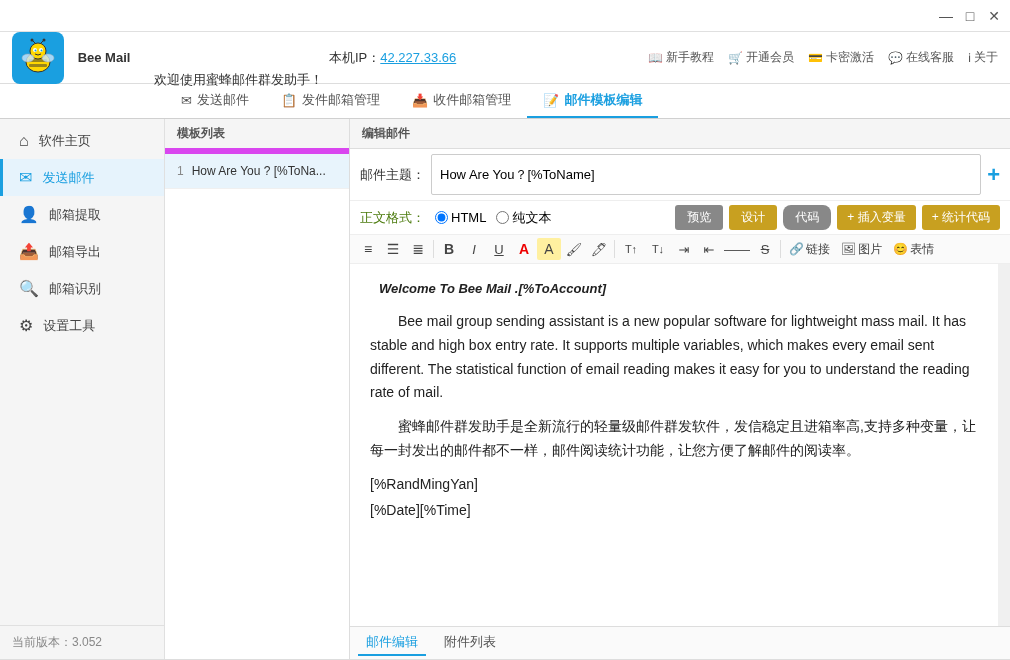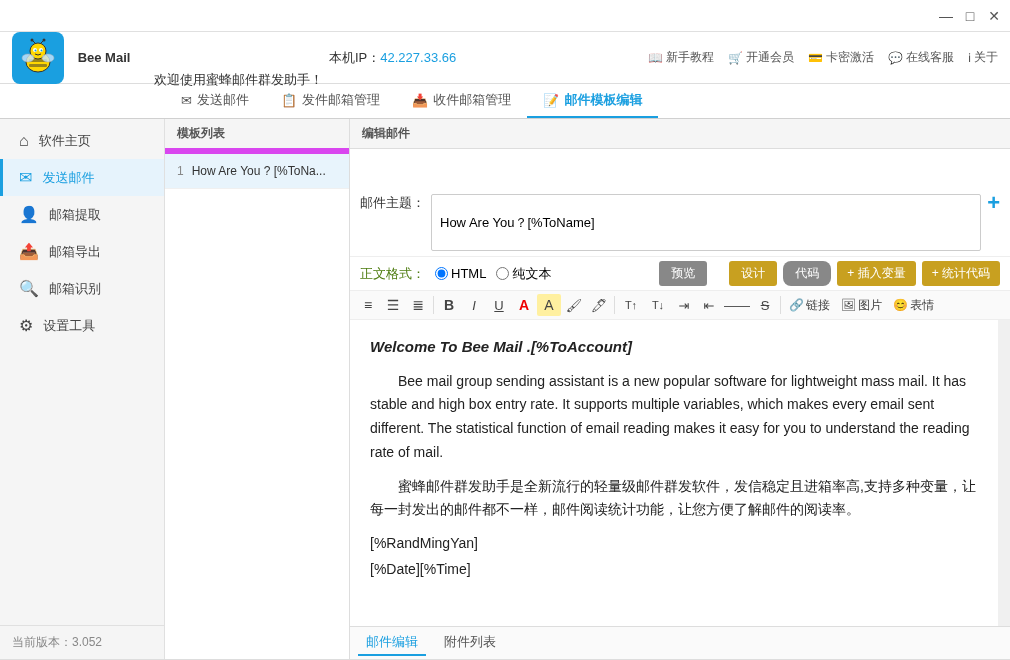--- a/index.html
+++ b/index.html
@@ -54,21 +54,21 @@
       <circle cx="26" cy="2" r="1.5" fill="#333"></circle>
 
       <ellipse cx="10" cy="20" rx="6" ry="4" fill="rgba(200,230,255,0.8)" stroke="#aaa" stroke-width="0.5"></ellipse>
       <ellipse cx="30" cy="20" rx="6" ry="4" fill="rgba(200,230,255,0.8)" stroke="#aaa" stroke-width="0.5"></ellipse>
     </svg>
   </div>
   <div style="font-size:13px;color:#333;font-weight:bold;margin-right:20px;min-width:60px;text-align:center;">Bee Mail</div>
 
   <div style="font-size:13px;color:#333;margin-right:6px;margin-top:45px;">欢迎使用蜜蜂邮件群发助手！</div>
   <span style="font-size:13px;color:#333;">本机IP：</span>
-  <span style="font-size:13px;color:#1a9fe0;cursor:pointer;margin-right:20px;">42.227.33.66</span>
+  <span style="font-size:13px;color:#1a9fe0;cursor:pointer;margin-right:20px;text-decoration:underline;">42.227.33.66</span>
 
   <div style="display:flex;align-items:center;gap:14px;margin-left:auto;">
     <div style="display:flex;align-items:center;gap:3px;font-size:12px;color:#555;cursor:pointer;">
       <span>📖</span>
       <span>新手教程</span>
     </div>
     <div style="display:flex;align-items:center;gap:3px;font-size:12px;color:#555;cursor:pointer;">
       <span>🛒</span>
       <span>开通会员</span>
     </div>
@@ -146,37 +146,37 @@
         <span style="overflow:hidden;text-overflow:ellipsis;white-space:nowrap;">How Are You ? [%ToNa...</span>
       </div>
     </div>
 
     <div style="flex:1;display:flex;flex-direction:column;background:#fff;overflow:hidden;">
 
       <div style="background:#f5f5f5;padding:6px 12px;font-size:12px;color:#555;border-bottom:1px solid #ddd;font-weight:bold;">编辑邮件</div>
 
       <div style="display:flex;align-items:center;padding:5px 10px;border-bottom:1px solid #eee;gap:6px;">
         <span style="font-size:13px;color:#333;white-space:nowrap;">邮件主题：</span>
-        <input type="text" style="flex: 1 1 0%; border: 1px solid rgb(204, 204, 204); padding: 20px 8px; font-size: 13px; border-radius: 2px; outline: none; margin-top: 40px;" value="How Are You？[%ToName]">
+        <input type="text" style="flex: 1 1 0%; border: 1px solid rgb(204, 204, 204); padding: 12px 8px; font-size: 13px; border-radius: 2px; outline: none;" value="How Are You？[%ToName]">
         <span style="color:#1a9fe0;font-size:22px;cursor:pointer;font-weight:bold;line-height:1;">+</span>
       </div>
 
       <div style="display:flex;align-items:center;padding:4px 10px;border-bottom:1px solid #eee;gap:10px;">
         <span style="font-size:13px;color:#4d7c0f;">正文格式：</span>
         <label style="display:flex;align-items:center;gap:3px;font-size:13px;cursor:pointer;">
           <input type="radio" name="format" checked="" style="">
           <span>HTML</span>
         </label>
         <label style="display:flex;align-items:center;gap:3px;font-size:13px;cursor:pointer;">
           <input type="radio" name="format" style="">
           <span>纯文本</span>
         </label>
         <div style="margin-left:auto;display:flex;gap:6px;">
           <button style="padding:4px 12px;font-size:12px;border:none;border-radius:3px;cursor:pointer;color:#fff;background:#888;">预览</button>
-          <button style="padding:4px 12px;font-size:12px;border:none;border-radius:3px;cursor:pointer;color:#fff;background:#c8a020;margin-left:16px;">设计</button>
+          <button style="padding:4px 12px;font-size:12px;border:none;border-radius:3px;cursor:pointer;color:#fff;background:#c8a020;">设计</button>
           <button style="padding:4px 12px;font-size:12px;border:none;border-radius:8px;cursor:pointer;color:#fff;background:#888;">代码</button>
           <button style="padding:4px 10px;font-size:12px;border:none;border-radius:3px;cursor:pointer;color:#fff;background:#c8a020;">+ 插入变量</button>
           <button style="padding:4px 10px;font-size:12px;border:none;border-radius:3px;cursor:pointer;color:#fff;background:#c8a020;">+ 统计代码</button>
         </div>
       </div>
 
       <div style="display:flex;align-items:center;gap:1px;padding:3px 6px;border-bottom:1px solid #eee;background:#fafafa;flex-wrap:wrap;">
         <div style="width:24px;height:22px;display:flex;align-items:center;justify-content:center;cursor:pointer;border-radius:2px;font-size:14px;color:#444;">≡</div>
         <div style="width:24px;height:22px;display:flex;align-items:center;justify-content:center;cursor:pointer;border-radius:2px;font-size:14px;color:#444;">☰</div>
         <div style="width:24px;height:22px;display:flex;align-items:center;justify-content:center;cursor:pointer;border-radius:2px;font-size:14px;color:#444;">≣</div>
@@ -204,21 +204,21 @@
           <span>🖼</span>
           <span>图片</span>
         </div>
         <div style="display:flex;align-items:center;gap:2px;height:22px;padding:0 5px;cursor:pointer;border-radius:2px;font-size:12px;color:#444;">
           <span>😊</span>
           <span>表情</span>
         </div>
       </div>
 
       <div style="flex:1;padding:14px 20px;overflow-y:auto;font-size:14px;line-height:1.7;color:#222;position:relative;border-right:12px solid #f0f0f0;">
-        <h3 style="font-size:15px;font-weight:bold;margin-bottom:10px;font-style:italic;">Welcome To Bee Mail .[%ToAccount]</h3>
+        <h3 style="font-size:13px;font-weight:bold;margin-bottom:10px;font-style:italic;margin-left:9px;">Welcome To Bee Mail .[%ToAccount]</h3>
         <p style="margin-bottom:10px;text-indent:2em;">Bee mail group sending assistant is a new popular software for lightweight mass mail. It has stable and high box entry rate. It supports multiple variables, which makes every email sent different. The statistical function of email reading makes it easy for you to understand the reading rate of mail.</p>
         <p style="margin-bottom:10px;text-indent:2em;">蜜蜂邮件群发助手是全新流行的轻量级邮件群发软件，发信稳定且进箱率高,支持多种变量，让每一封发出的邮件都不一样，邮件阅读统计功能，让您方便了解邮件的阅读率。</p>
         <p style="margin-bottom:2px;">[%RandMingYan]</p>
         <p>[%Date][%Time]</p>
       </div>
 
       <div style="display:flex;border-top:1px solid #ddd;padding:3px 8px;gap:10px;background:#fafafa;">
         <div style="font-size:13px;cursor:pointer;padding:3px 8px;color:#1a9fe0;border-bottom:2px solid #1a9fe0;">邮件编辑</div>
         <div style="font-size:13px;cursor:pointer;padding:3px 8px;color:#555;border-bottom:2px solid transparent;">附件列表</div>
       </div>

